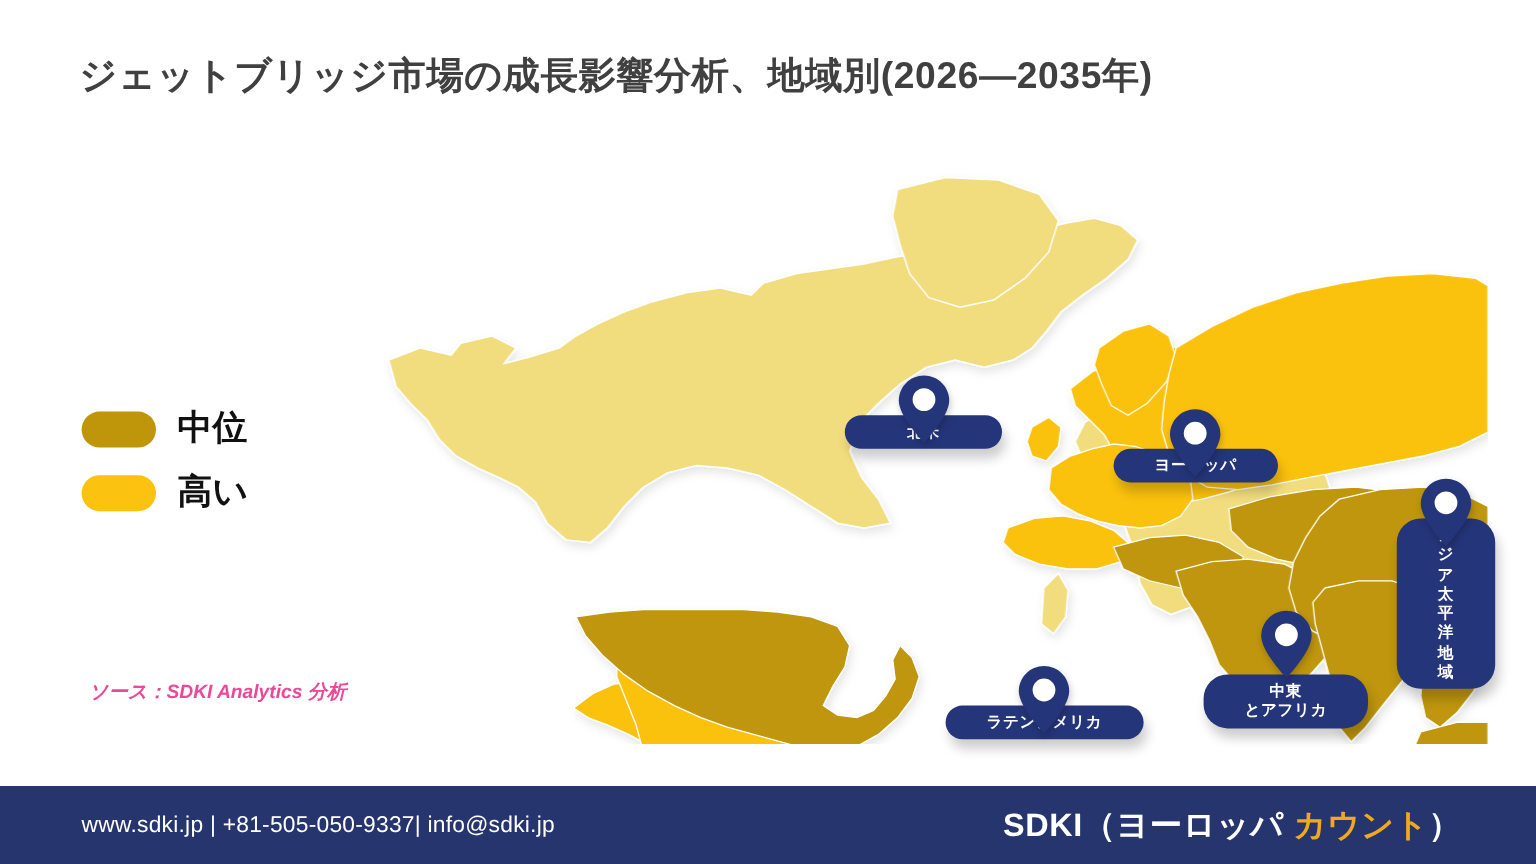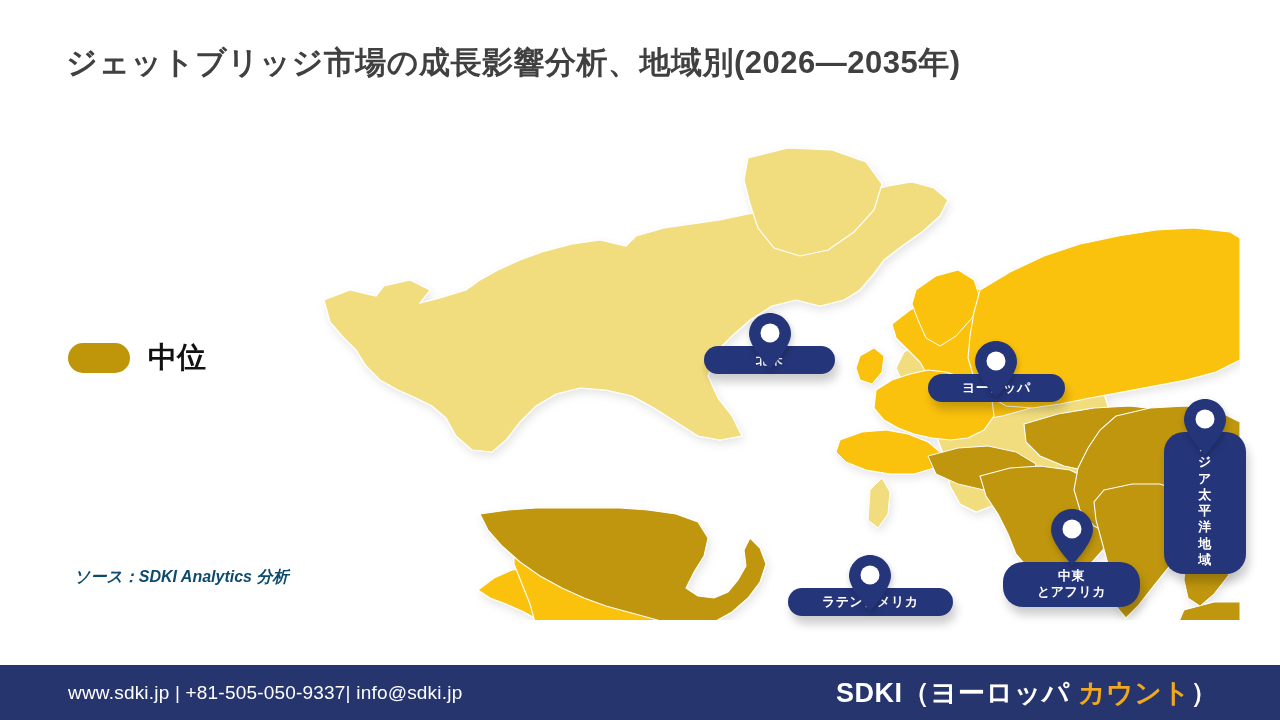--- a/index.html
+++ b/index.html
@@ -58,21 +58,21 @@
   }
 
   
   .source-note {
     position: absolute;
     left: 74px;
     top: 567px;
     font-size: 16px;
     font-style: italic;
     font-weight: 700;
-    color: #0c4a6e;
+    color: #ec4899;
     white-space: nowrap;
   }
 
   
   .map-wrap {
     position: absolute;
     left: 280px;
     top: 140px;
     width: 960px;
     height: 480px;
@@ -123,21 +123,21 @@
   .pin-apac { left: 884px; top: 258px; }
   .pin-mea  { left: 723px; top: 368px; gap: 20px; }
   .pin-latam{ left: 508px; top: 414px; }
 
   
   .footer-bar {
     position: absolute;
     left: 0;
     right: 0;
     bottom: 0;
-    height: 55px;
+    height: 65px;
     background: #27356e;
     display: flex;
     align-items: center;
   }
   .footer-contact {
     position: absolute;
     left: 68px;
     font-size: 19px;
     color: #ffffff;
     letter-spacing: 0.2px;
@@ -159,20 +159,24 @@
 
 <div class="title">ジェットブリッジ市場の成長影響分析、地域別(2026—2035年)</div>
 
 <div class="legend">
 
   <div class="legend-row">
     <span class="legend-swatch" style="background:#bf960a"></span>
     <span class="legend-label">中位</span>
   </div>
 
+  <div class="legend-row">
+    <span class="legend-swatch" style="background:#fbc210"></span>
+    <span class="legend-label">高い</span>
+  </div>
 
 
 </div>
 
 <div class="source-note">ソース：SDKI Analytics 分析</div>
 
 <div class="map-wrap">
 
   <svg class="map-svg" viewBox="0 0 960 480" preserveAspectRatio="xMidYMid meet">
     <defs>

